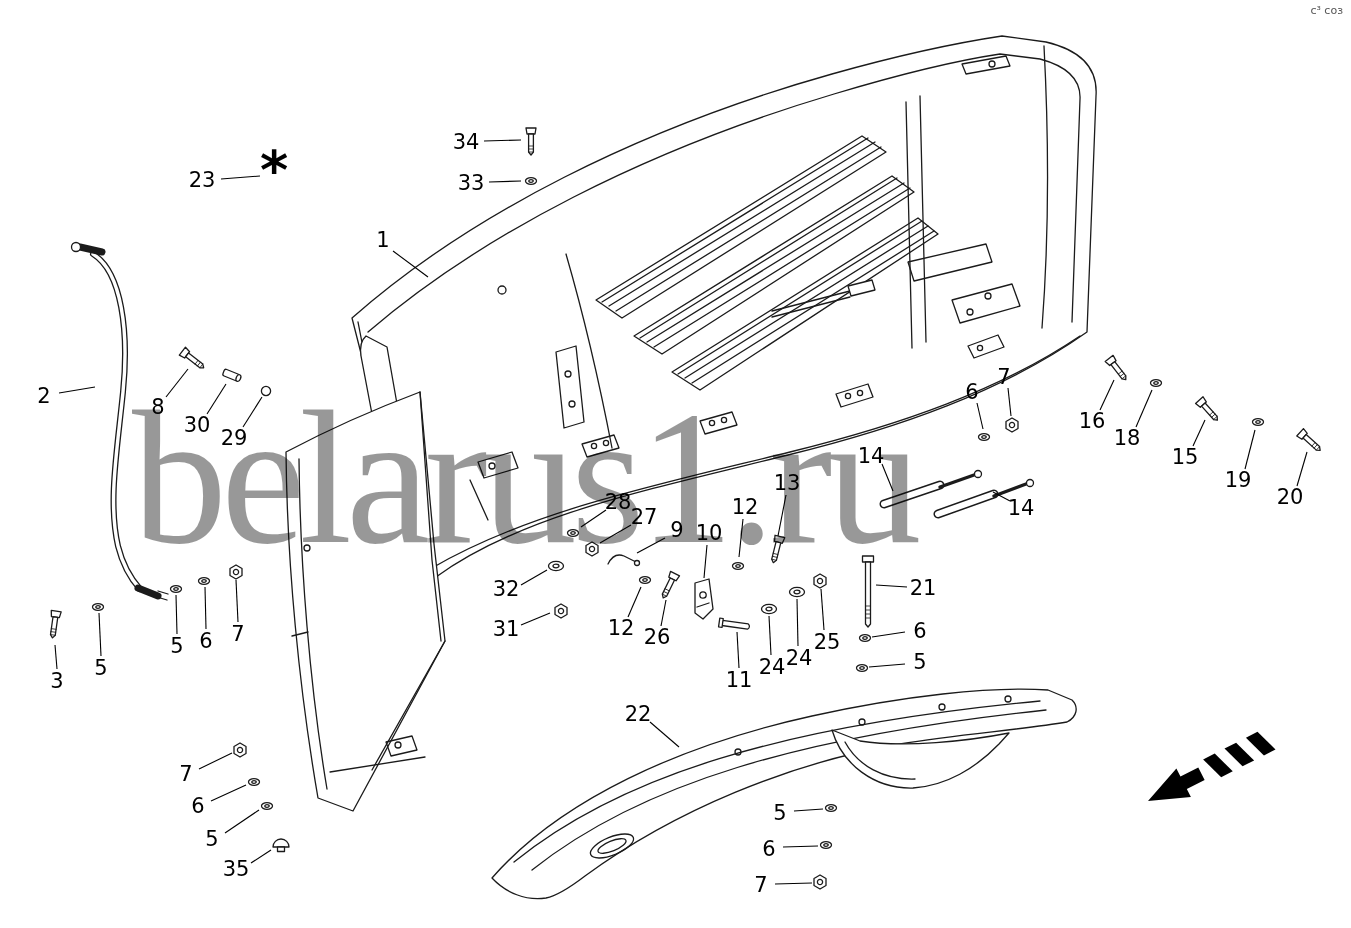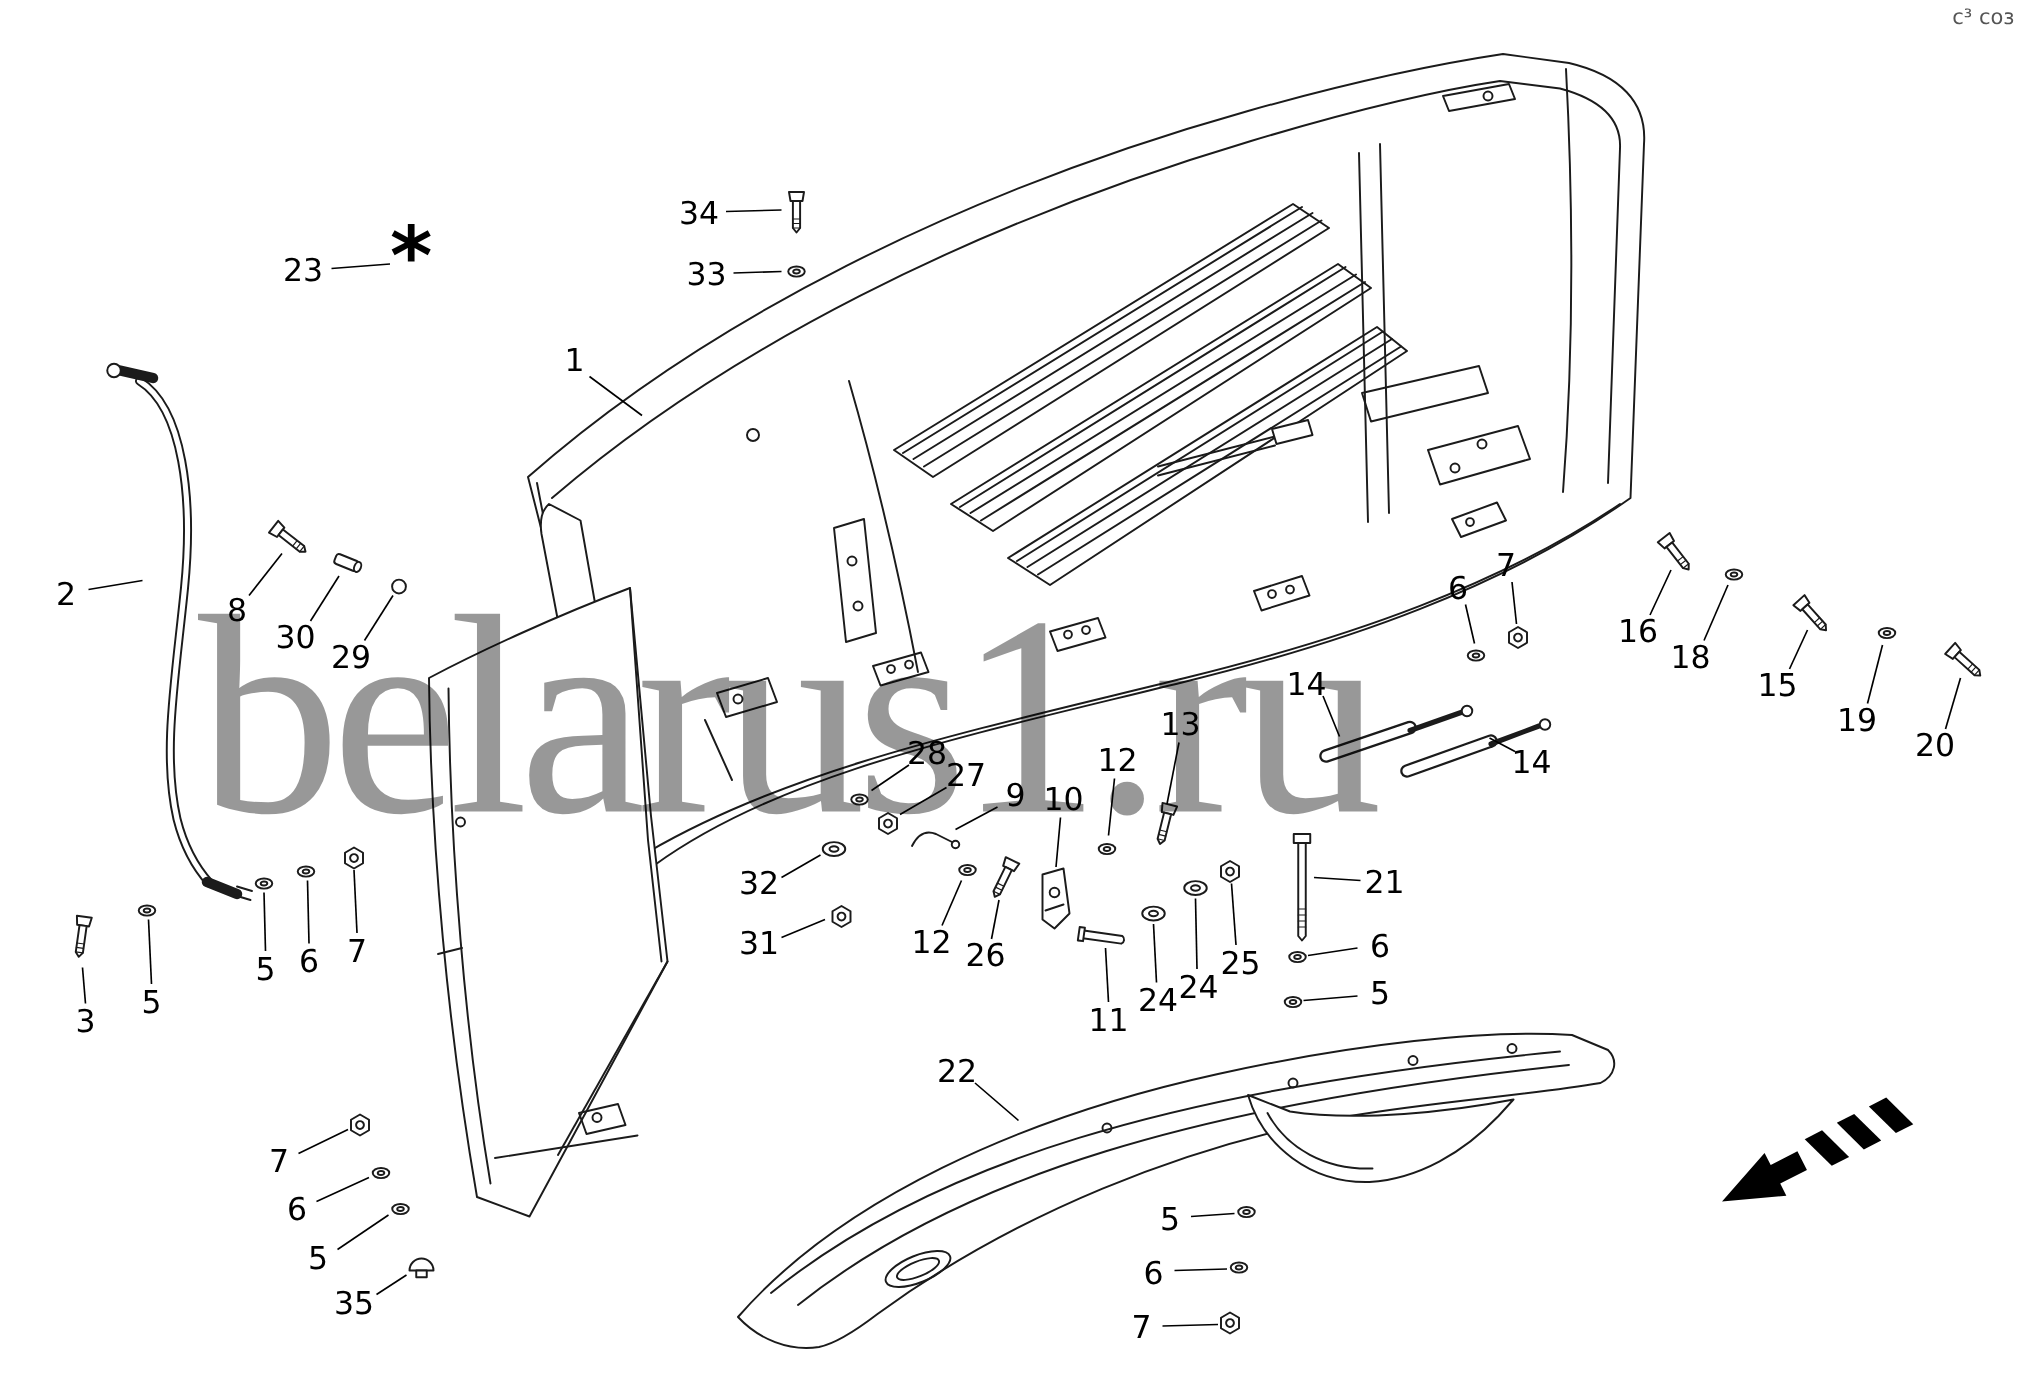--- a/index.html
+++ b/index.html
@@ -20,21 +20,21 @@
     color:#000000;
     opacity:0.40;
     pointer-events:none;
     user-select:none;
     white-space:nowrap;
     font-family:Liberation Serif, serif;
   }
   .corner-mark{
     position:absolute;
     top:4px;right:8px;
-    font-size:14px;
+    font-size:11px;
     color:#555;
   }
   .asterisk-marker{
     position:absolute;
     left:260px;top:144px;
     font-size:54px;
     font-weight:bold;
     color:#000;
     line-height:1;
   }

